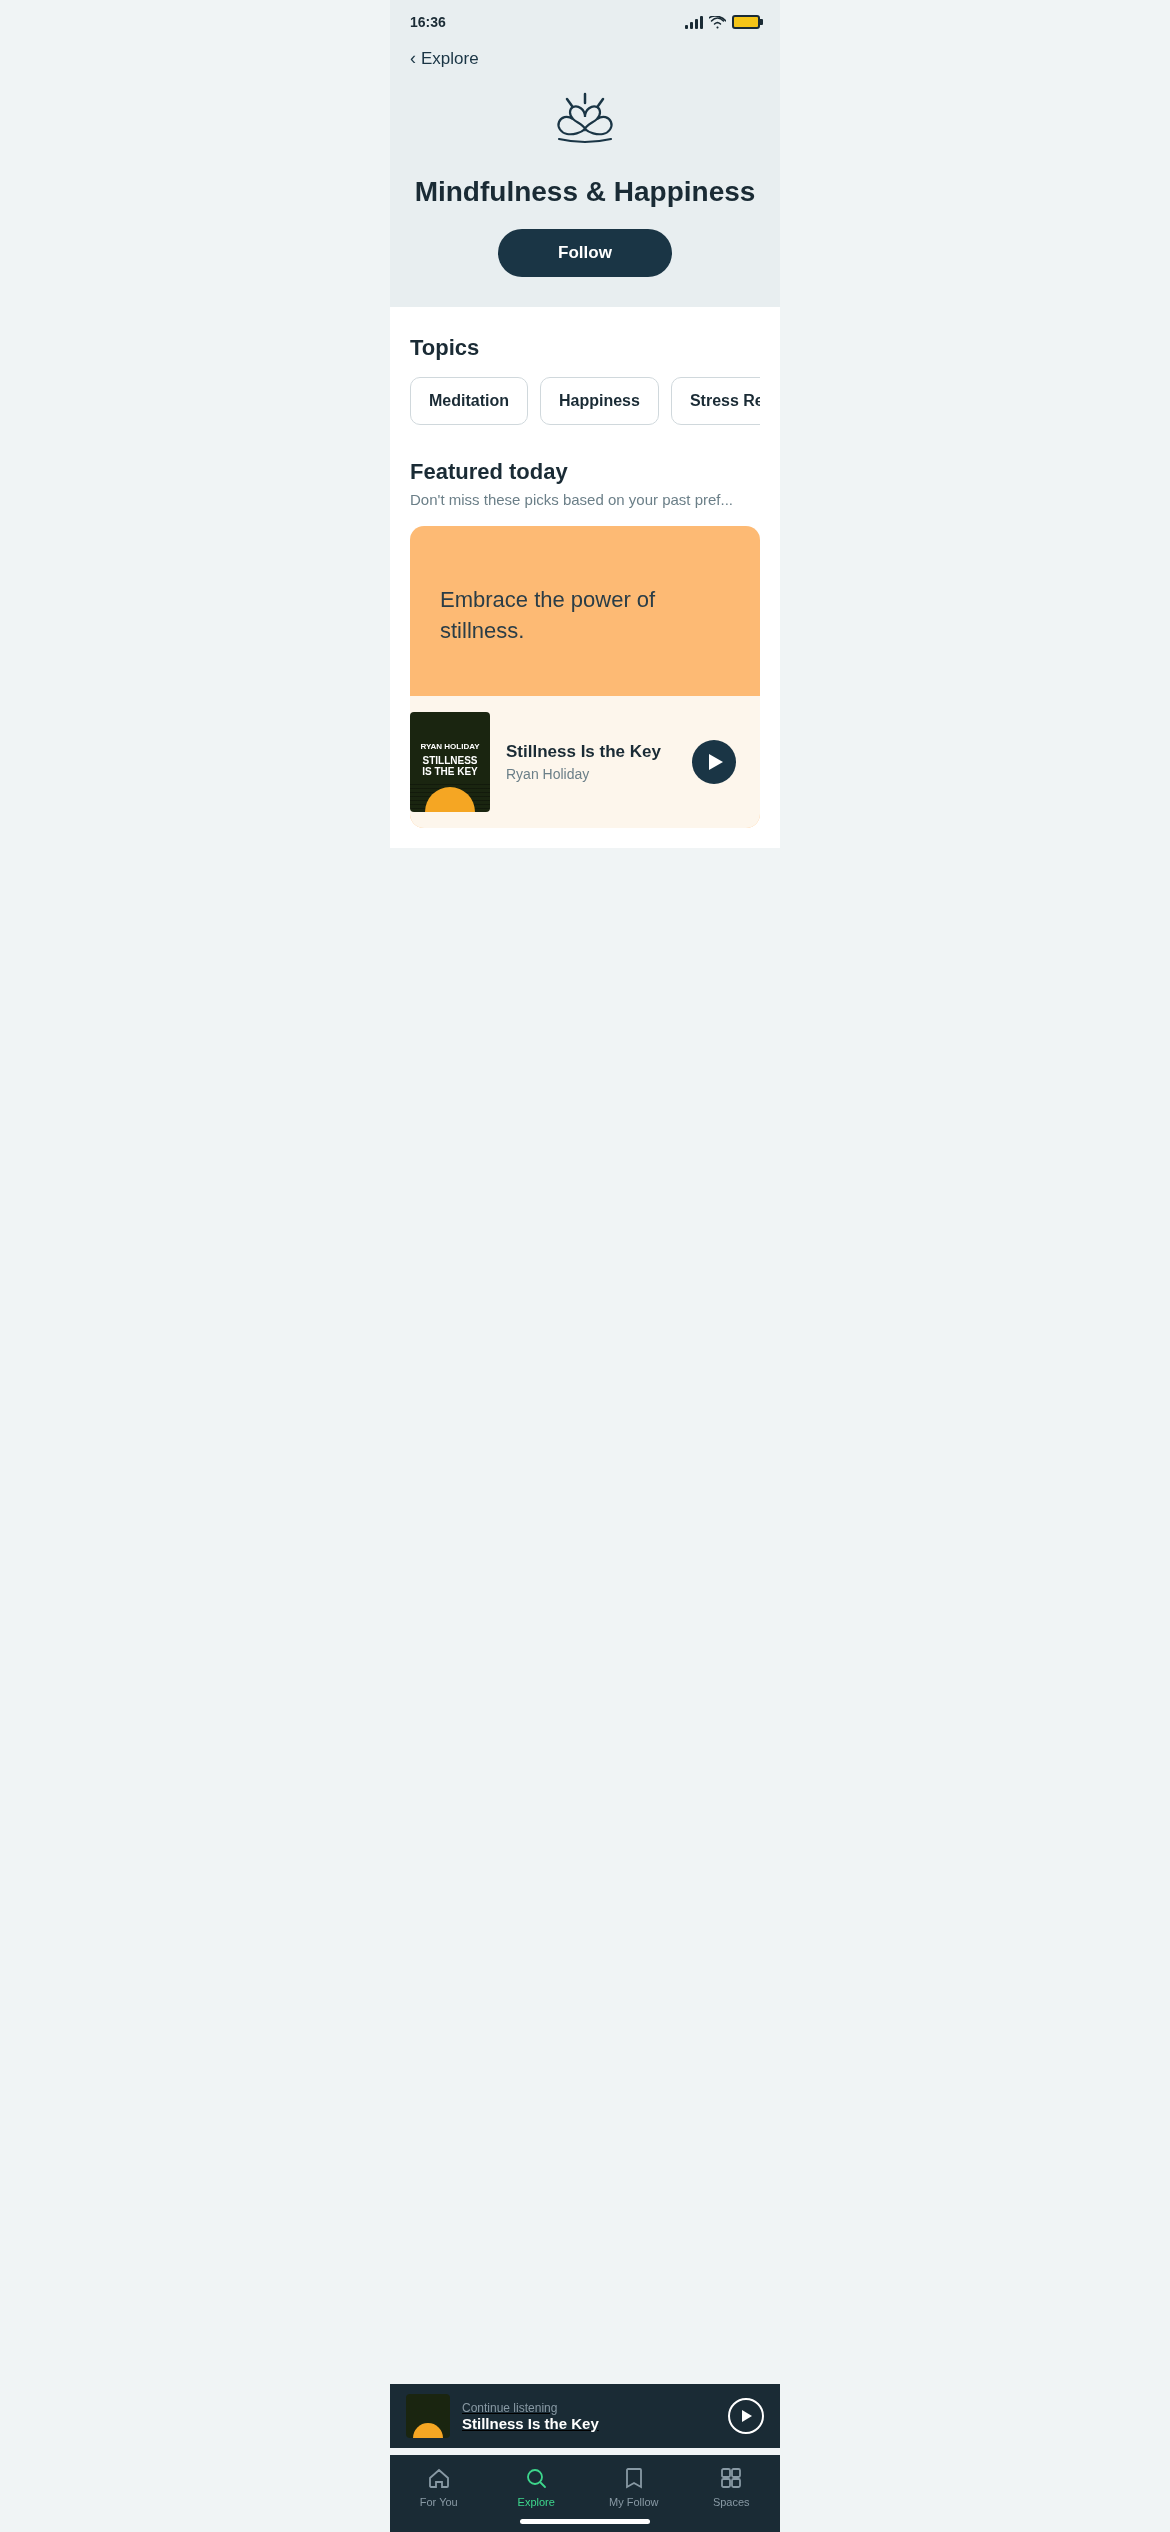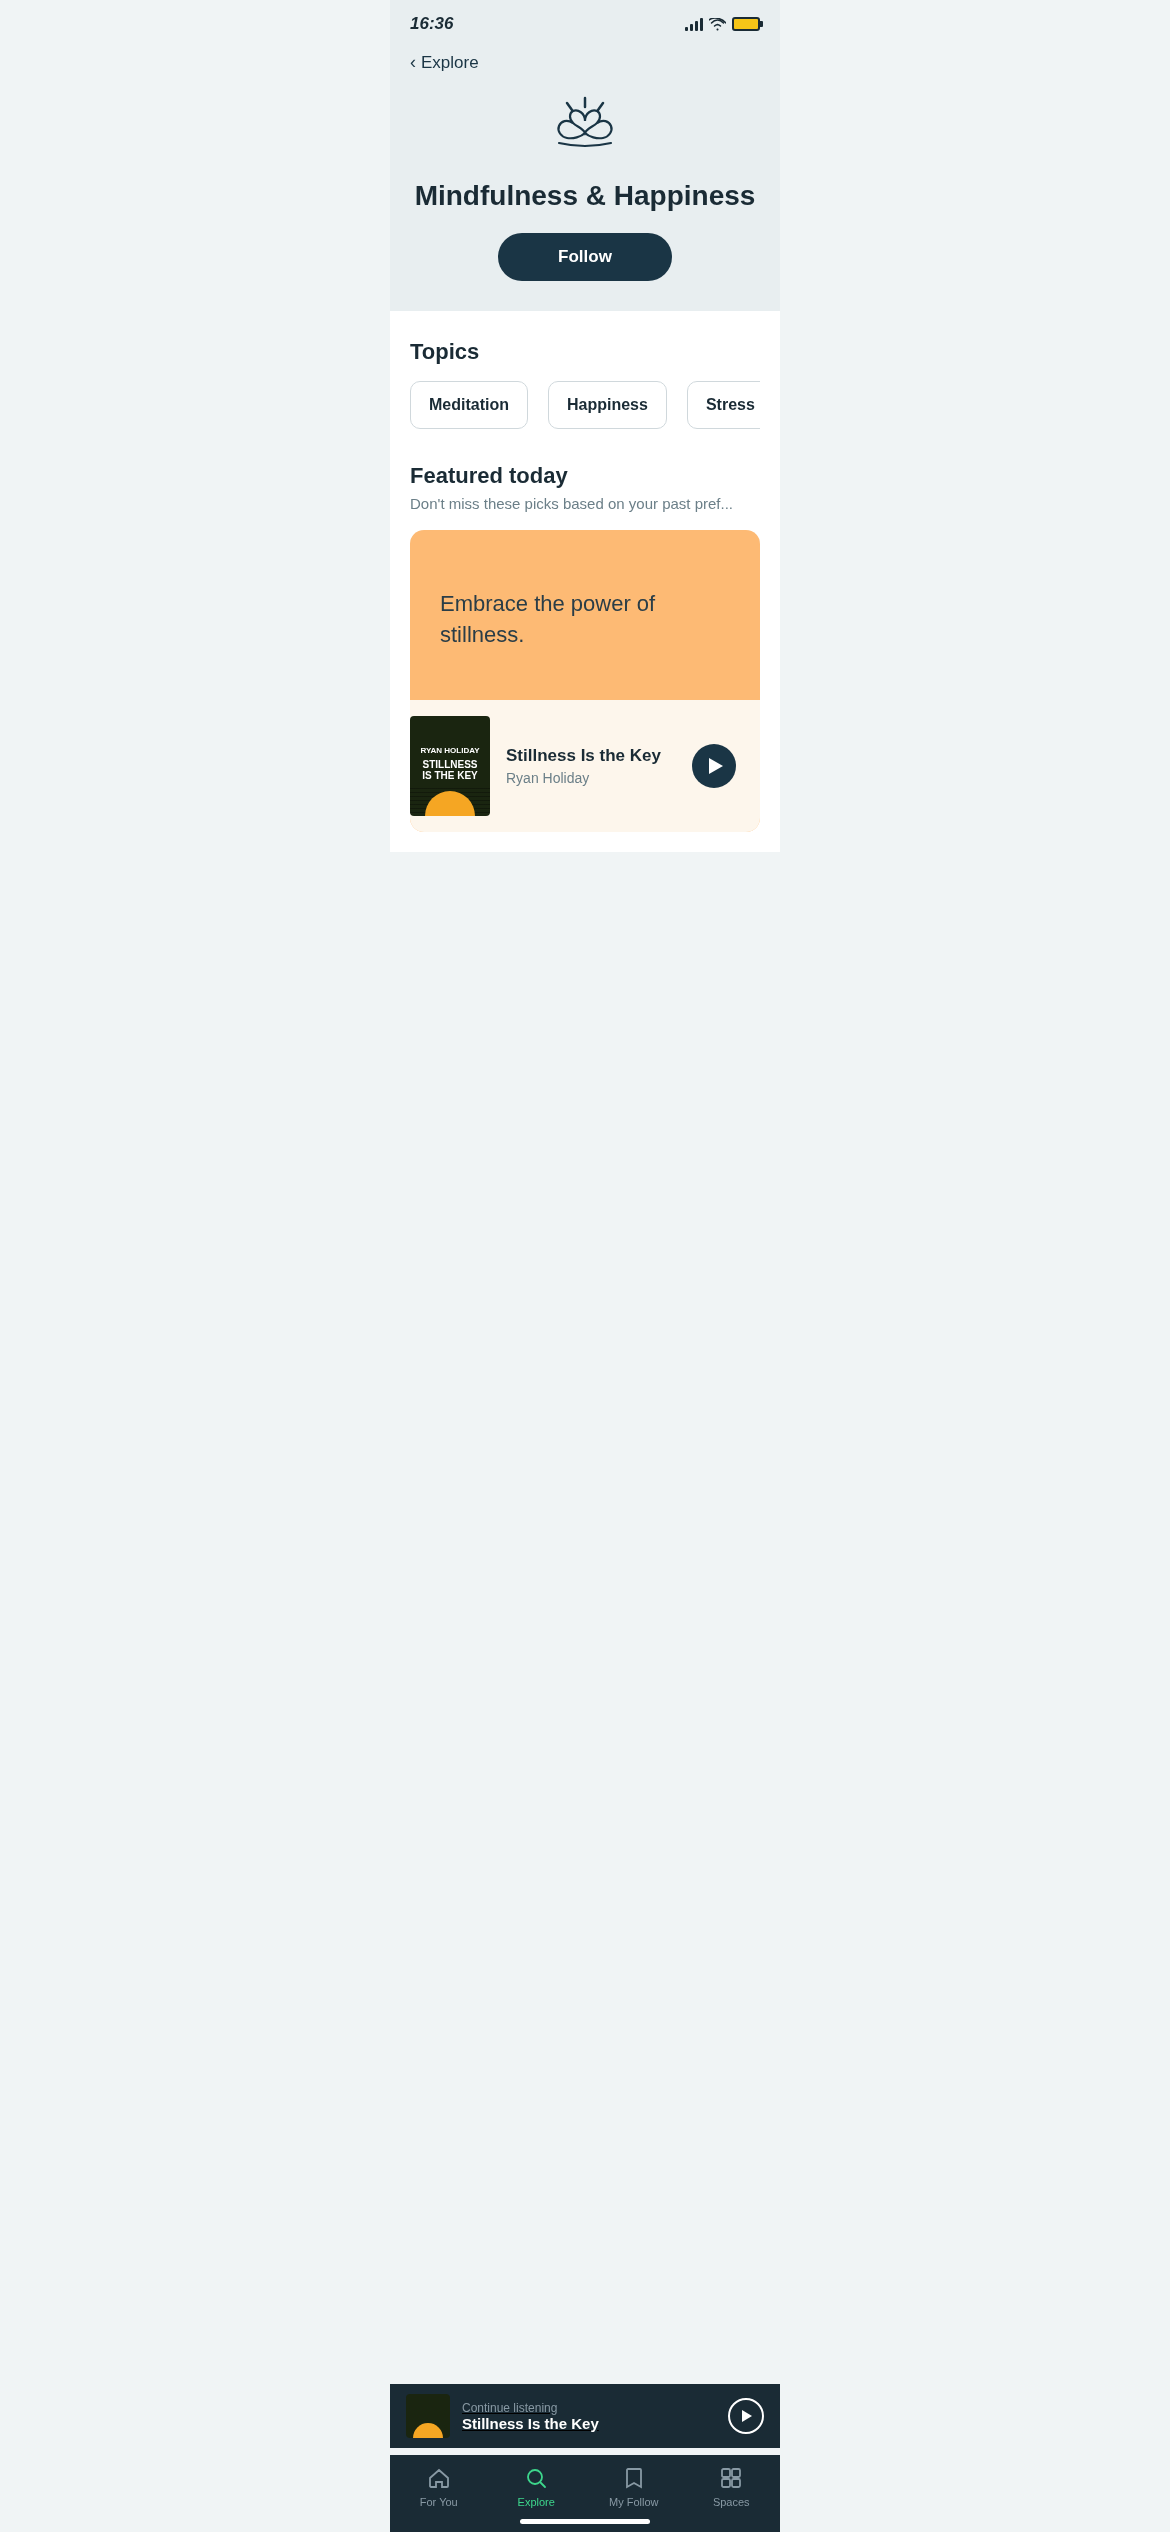--- a/index.html
+++ b/index.html
@@ -18,24 +18,23 @@
     
     .status-bar {
       display: flex;
       justify-content: space-between;
       align-items: center;
       padding: 14px 20px 8px;
       background: #e8eef0;
     }
 
     .status-time {
-      font-size: 17px;
+      font-size: 14px;
       font-weight: 600;
       color: #1a2b35;
-      font-style: italic;
     }
 
     .status-icons {
       display: flex;
       align-items: center;
       gap: 6px;
     }
 
     .signal-bars {
       display: flex;
@@ -133,21 +132,21 @@
     .section-title {
       font-size: 22px;
       font-weight: 800;
       color: #1a2b35;
       margin-bottom: 16px;
     }
 
     
     .topics-row {
       display: flex;
-      gap: 20px;
+      gap: 12px;
       overflow-x: auto;
       padding-bottom: 4px;
       margin-bottom: 30px;
       scrollbar-width: none;
       align-items: flex-end;
     }
 
     .topics-row::-webkit-scrollbar { display: none; }
 
     .topic-chip {

